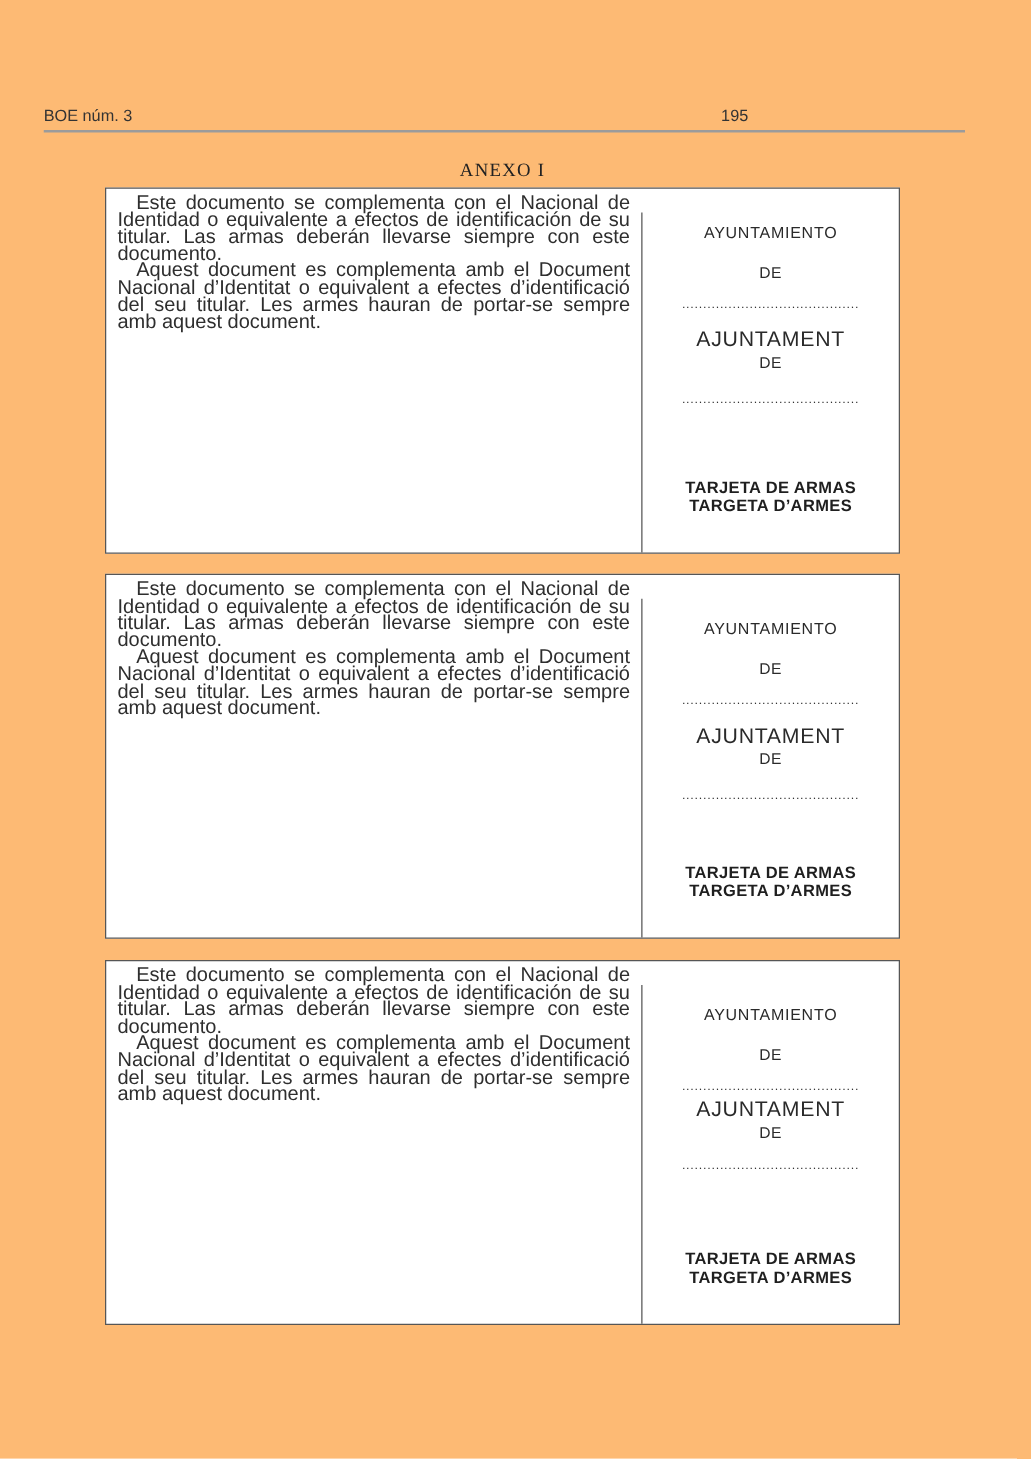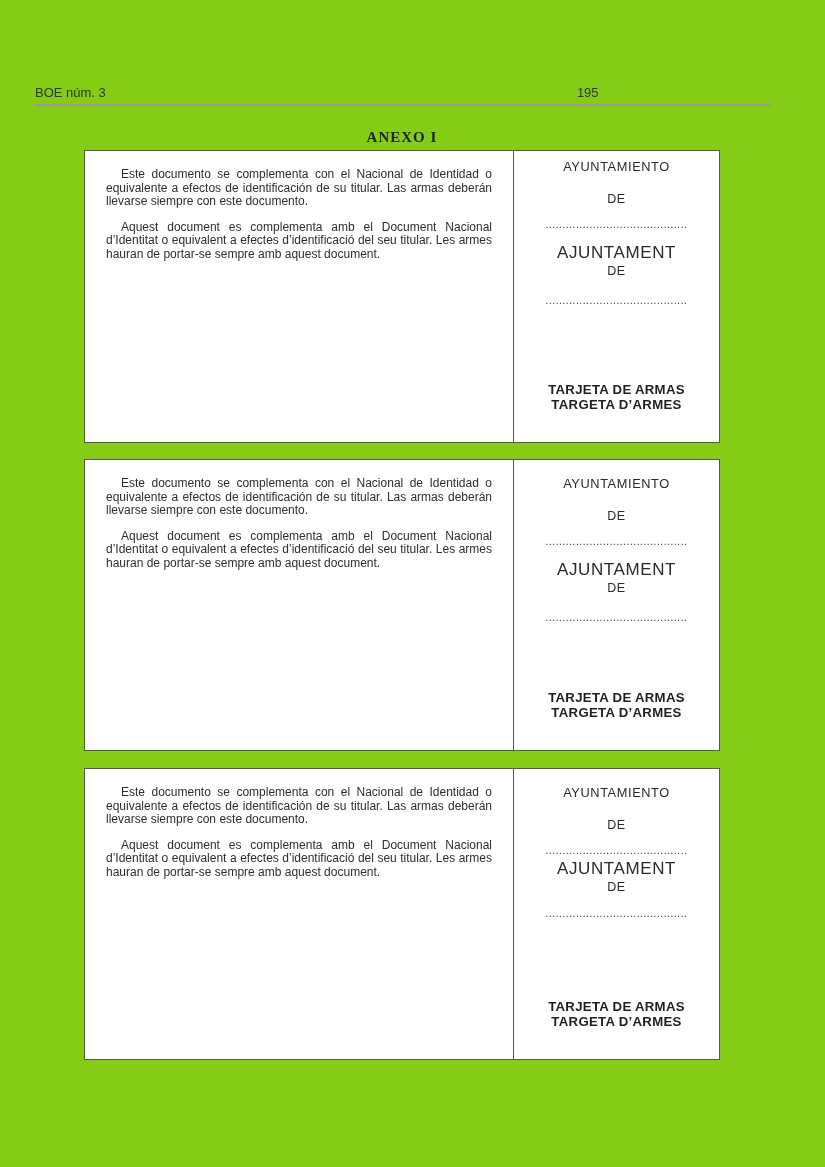--- a/index.html
+++ b/index.html
@@ -1,20 +1,20 @@
 <!DOCTYPE html>
 <html><head>
 <meta charset="utf-8">
 <style>
   html, body { margin: 0; padding: 0; background: #ffffff; }
   .page {
     position: relative;
     width: 825px;
     height: 1167px;
-    background: #84cc16;
+    background: #fdba74;
     font-family: "Liberation Sans", sans-serif;
     color: #2c2c2c;
     overflow: hidden;
   }
 
   
   .header {
     position: absolute;
     left: 35px;
     top: 85px;
@@ -62,35 +62,36 @@
   .card-1 { top: 150px; height: 293px; }
   .card-2 { top: 459px; }
   .card-3 { top: 768px; }
 
   .card-left {
     width: 428px;
     box-sizing: border-box;
     padding: 5px 9px 0 9px;
   }
   .notice {
-    margin: 12px;
-    font-size: 12px;
+    margin: 0;
+    font-size: 16px;
     line-height: 13.6px;
     text-align: justify;
     text-indent: 15px;
     color: #2e2e2e;
   }
 
   .card-right {
     flex: 1;
     border-left: 1px solid #565656;
     position: relative;
     text-align: center;
     box-sizing: border-box;
     color: #2a2a2a;
+    margin-top: 19px;
   }
   .muni-name {
     margin-top: 16px;
     font-size: 12.8px;
     letter-spacing: 0.6px;
   }
   .card-1 .muni-name { margin-top: 8px; }
   .muni-de {
     margin-top: 18px;
     font-size: 12.5px;
@@ -137,21 +138,21 @@
 <div class="page">
 
   <header class="header">
     <div class="header-row">
       <span class="header-left">BOE núm. 3</span>
       <span class="header-right">195</span>
     </div>
     <div class="header-rule"></div>
   </header>
 
-  <h1 class="annex-title" style="margin:0; font-weight:bold;">ANEXO I</h1>
+  <h1 class="annex-title" style="margin:0; font-weight:normal;">ANEXO I</h1>
 
   <section class="card card-1">
     <div class="card-left">
       <p class="notice">Este documento se complementa con el Nacional de Identidad o equivalente a efectos de identificación de su titular. Las armas deberán llevarse siempre con este documento.</p>
       <p class="notice">Aquest document es complementa amb el Document Nacional d’Identitat o equivalent a efectes d’identificació del seu titular. Les armes hauran de portar-se sempre amb aquest document.</p>
     </div>
     <div class="card-right">
       <div class="muni-name">AYUNTAMIENTO</div>
       <div class="muni-de">DE</div>
       <div class="dotted">...............................................</div>

